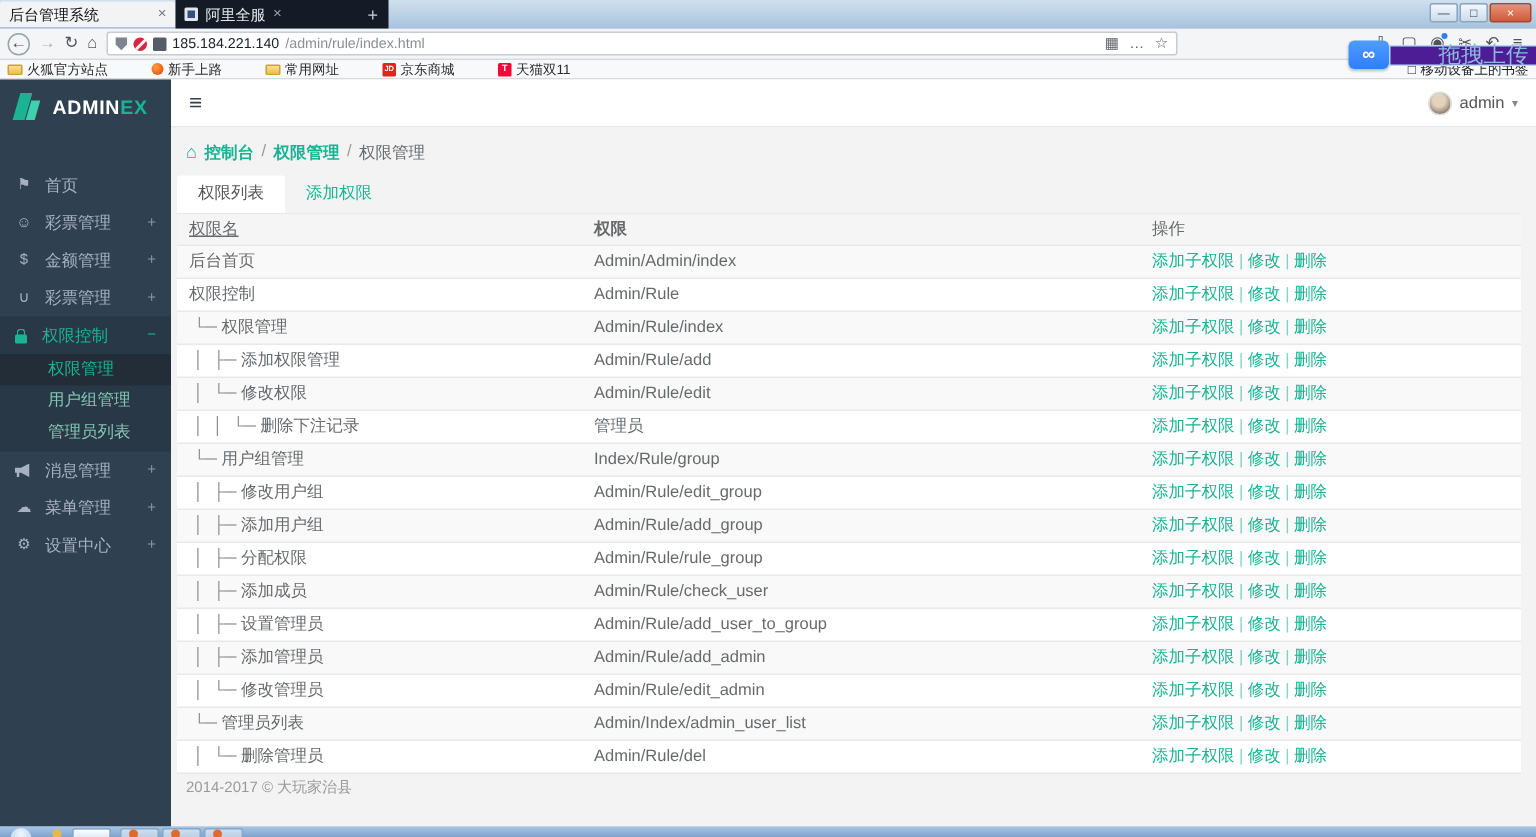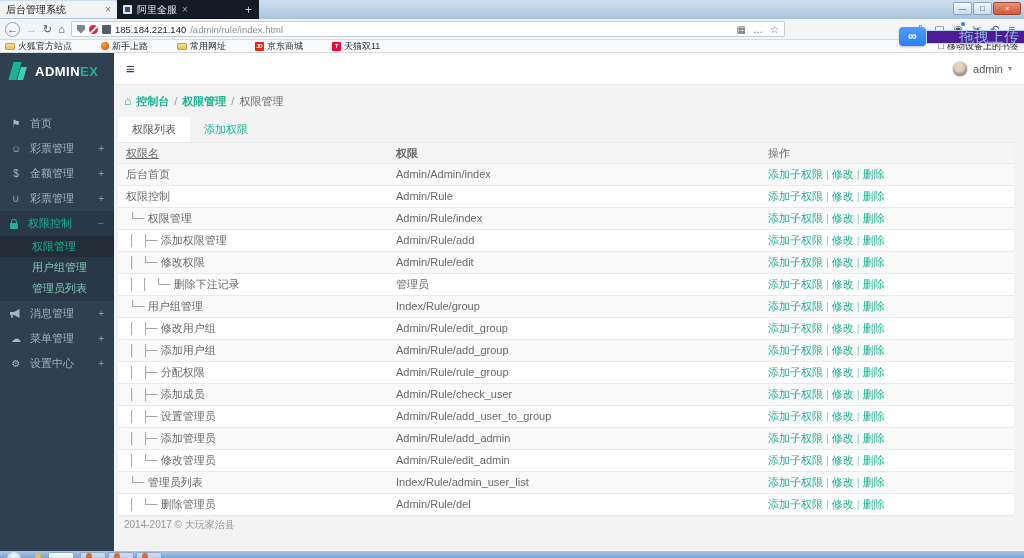--- a/index.html
+++ b/index.html
@@ -355,21 +355,21 @@
                 <td>Admin/Rule/add_admin</td>
                 <td><span class="act-link">添加子权限</span><span class="act-sep">|</span><span class="act-link">修改</span><span class="act-sep">|</span><span class="act-link">删除</span></td>
               </tr>
               <tr>
                 <td><span class="tree-prefix"> │  └─ </span><span>修改管理员</span></td>
                 <td>Admin/Rule/edit_admin</td>
                 <td><span class="act-link">添加子权限</span><span class="act-sep">|</span><span class="act-link">修改</span><span class="act-sep">|</span><span class="act-link">删除</span></td>
               </tr>
               <tr>
                 <td><span class="tree-prefix"> └─ </span><span>管理员列表</span></td>
-                <td>Index/Rule/admin_user_list</td>
+                <td>Admin/Index/admin_user_list</td>
                 <td><span class="act-link">添加子权限</span><span class="act-sep">|</span><span class="act-link">修改</span><span class="act-sep">|</span><span class="act-link">删除</span></td>
               </tr>
               <tr>
                 <td><span class="tree-prefix"> │  └─ </span><span>删除管理员</span></td>
                 <td>Admin/Rule/del</td>
                 <td><span class="act-link">添加子权限</span><span class="act-sep">|</span><span class="act-link">修改</span><span class="act-sep">|</span><span class="act-link">删除</span></td>
               </tr>
             </tbody>
         </table>
         <div class="page-footer">2014-2017 © 大玩家治县</div>

